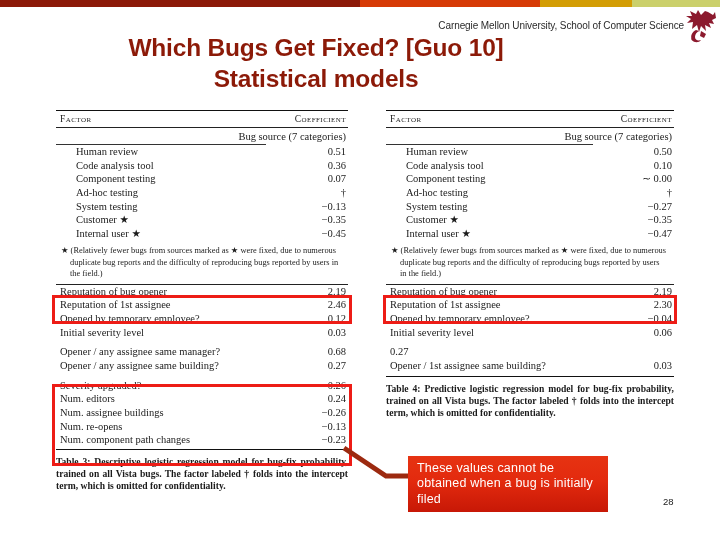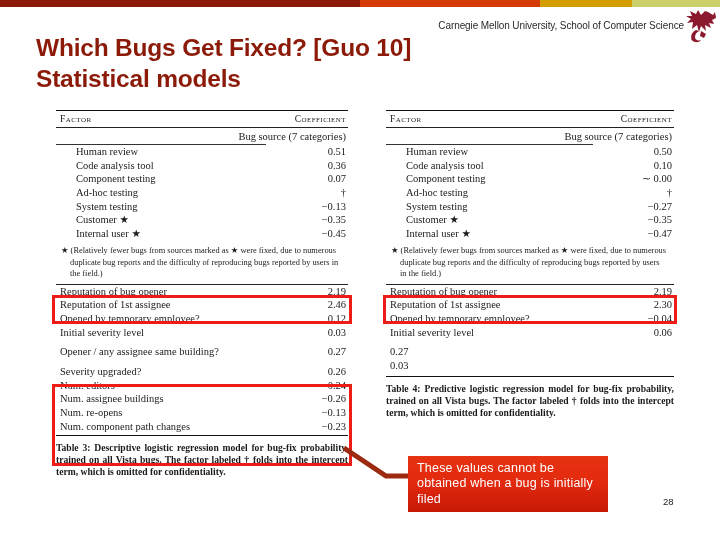--- a/index.html
+++ b/index.html
@@ -49,21 +49,21 @@
     position: absolute;
     top: 32px;
     left: 36px;
     width: 560px;
     color: #8C1A08;
     font-size: 24.5px;
     font-weight: bold;
     line-height: 1.28;
     letter-spacing: -0.2px;
   }
-  #slide-title .ln { display: block; }
+  #slide-title .ln { display: block; text-align: center; }
 
   
   #figure-area {
     position: absolute;
     top: 110px;
     left: 0;
     width: 712px;
     height: 430px;
   }
 
@@ -250,20 +250,24 @@
       <span>Opened by temporary employee?</span>
       <span class="val">0.12</span>
     </div>
     <div class="row">
       <span>Initial severity level</span>
       <span class="val">0.03</span>
     </div>
 
     <div class="spacer"></div>
     <div class="row">
+      <span>Opener / any assignee same manager?</span>
+      <span class="val">0.68</span>
+    </div>
+    <div class="row">
       <span>Opener / any assignee same building?</span>
       <span class="val">0.27</span>
     </div>
 
     <div class="spacer"></div>
     <div class="row">
       <span>Severity upgraded?</span>
       <span class="val">0.26</span>
     </div>
     <div class="row">
@@ -344,20 +348,21 @@
     <div class="row">
       <span>Initial severity level</span>
       <span class="val">0.06</span>
     </div>
 
     <div class="spacer"></div>
     <div class="row">
       <span class="val">0.27</span>
     </div>
     <div class="row">
+      <span>Opener / 1st assignee same building?</span>
       <span class="val">0.03</span>
     </div>
     <div class="rule-thick" style="margin-top:3px;"></div>
 
     <div class="caption">Table 4: Predictive logistic regression model for bug-fix probability, trained on all Vista bugs. The factor labeled † folds into the intercept term, which is omitted for confidentiality.</div>
   </div>
 
 </div>
 
 <div class="hl-box" id="hl-left-rep"></div>

